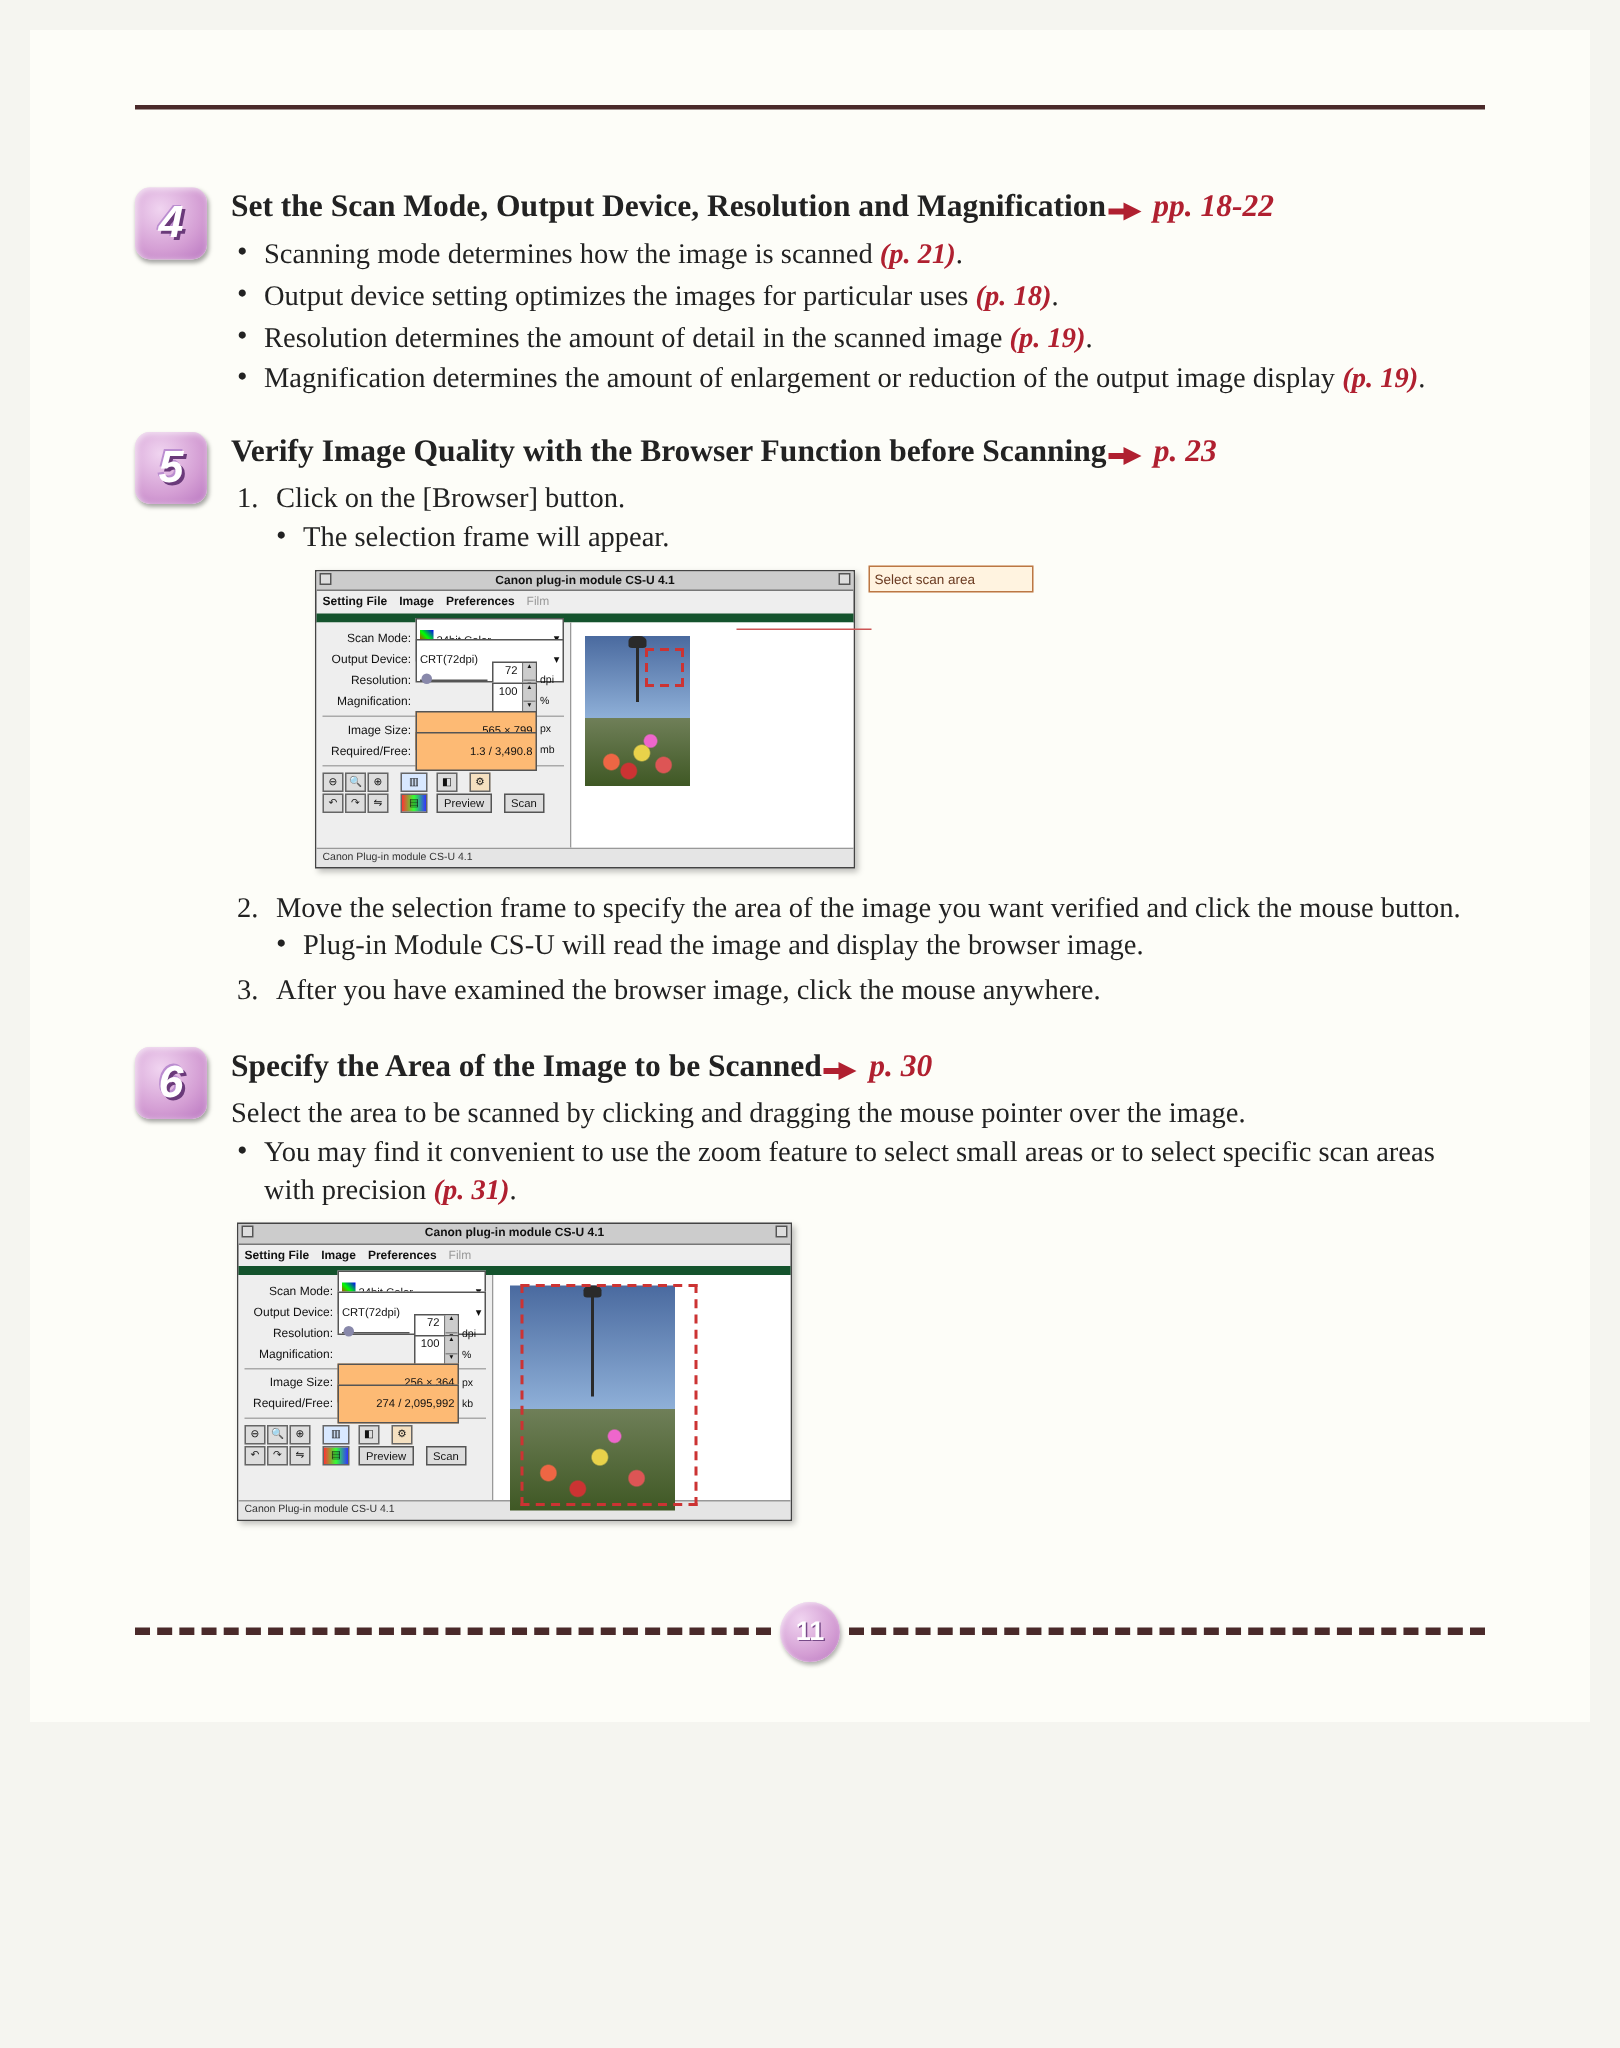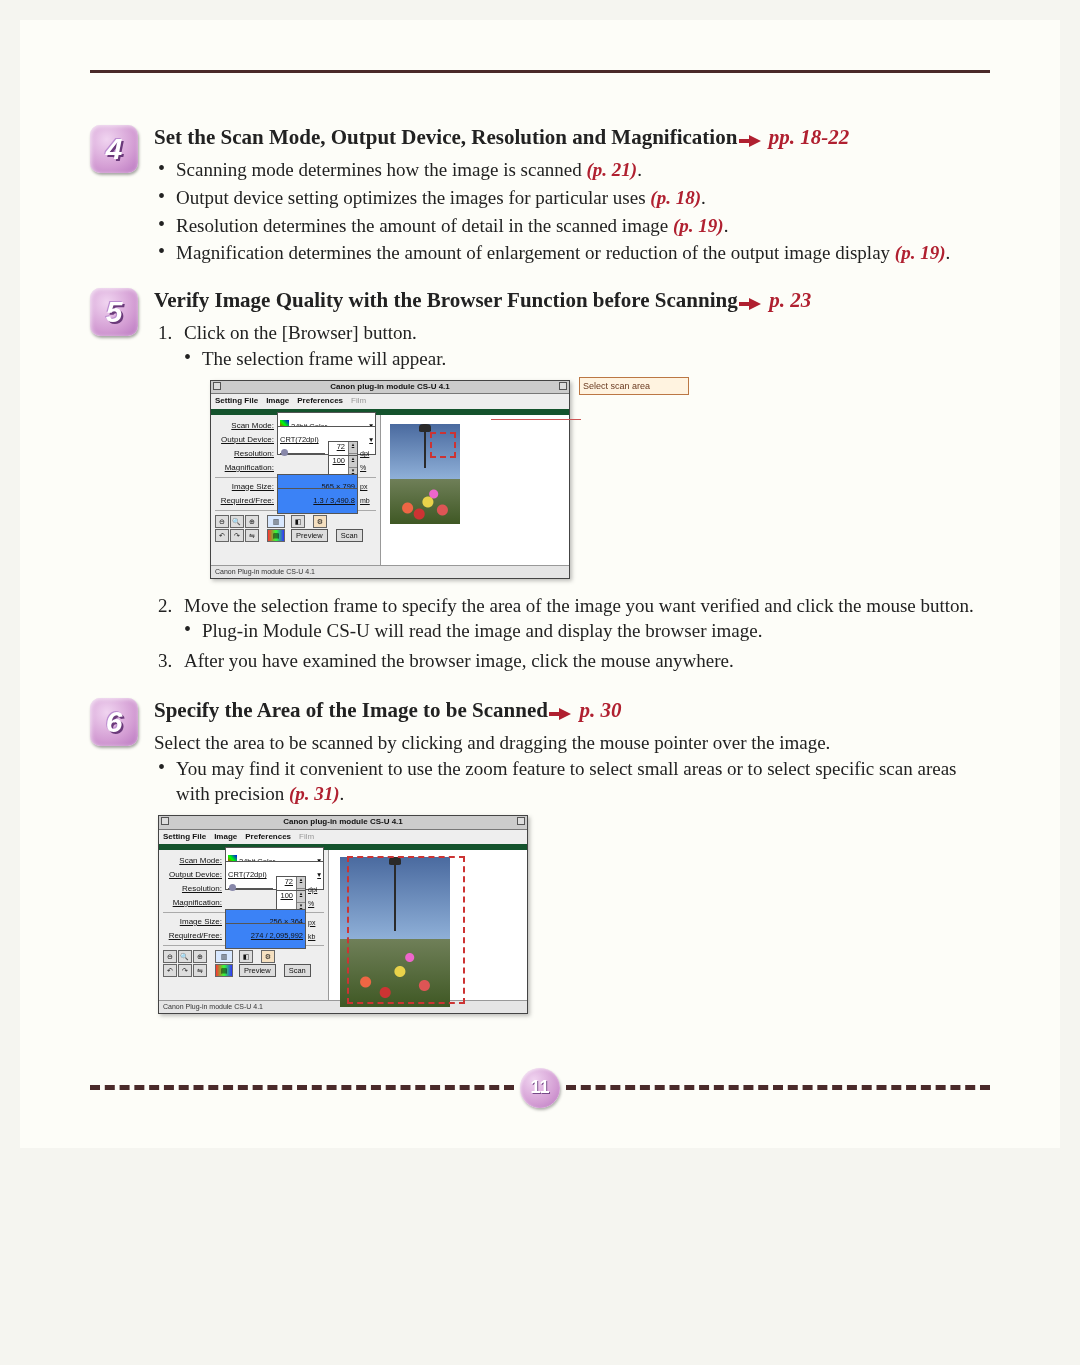--- a/index.html
+++ b/index.html
@@ -96,23 +96,23 @@
     font-weight: bold;
     padding: 1px 0;
     position: relative;
   }
   .shot .titlebar .sq { position:absolute; left:2px; top:1px; width:8px; height:8px; border:1px solid #555; background:#ddd;}
   .shot .titlebar .sqr { position:absolute; right:2px; top:1px; width:8px; height:8px; border:1px solid #555; background:#ddd;}
   .shot .menubar { padding: 2px 4px; border-bottom: 6px solid #14532d; display:flex; gap:8px;}
   .shot .menubar span.disabled { color:#999; }
   .shot .body { display: flex; }
   .shot .panel { width: 170px; padding: 3px 4px; background:#eee; border-right:1px solid #999;}
-  .shot .row { display:flex; align-items:center; margin:2px 0; height:12px;text-decoration:underline;}
+  .shot .row { display:flex; align-items:center; margin:2px 0; height:12px;}
   .shot .row .lbl { width:62px; text-align:right; padding-right:3px;}
-  .shot .row .val { flex:1; border:1px solid #555; background:#3b82f6; padding:12px 2px; text-align:left; font-size:7.5px; display:flex; align-items:center; justify-content:flex-end; height:11px;}
+  .shot .row .val { flex:1; border:1px solid #555; background:#fdba74; padding:12px 2px; text-align:left; font-size:7.5px; display:flex; align-items:center; justify-content:flex-end; height:11px;}
   .shot .row .drop { flex:1; border:1px solid #555; background:#fff; padding:0 2px; font-size:7.5px; height:29px; display:flex; align-items:center; justify-content:space-between;}
   .shot .row .unit { width:18px; padding-left:2px; font-size:7px;}
   .shot .row .swatch { width:9px; height:9px; display:inline-block; margin-right:2px; background:linear-gradient(45deg,#f00,#0f0,#00f);}
   .shot .slider { flex:1; height:8px; position:relative;}
   .shot .slider::before{content:"";position:absolute;left:3px;right:3px;top:3px;height:1px;background:#555;}
   .shot .slider::after{content:"";position:absolute;left:4px;top:-1px;width:7px;height:7px;background:#88a;border-radius:50%;}
   .shot .sep { height:1px; background:#aaa; margin:3px 0;}
   .shot .toolbar { display:flex; gap:1px; align-items:flex-end; margin-top:4px; flex-wrap:wrap;}
   .shot .tbtn { width:14px; height:13px; border:1px solid #666; background:#ddd; font-size:7px; display:flex;align-items:center;justify-content:center;}
   .shot .tgrp { display:flex; gap:1px;}

